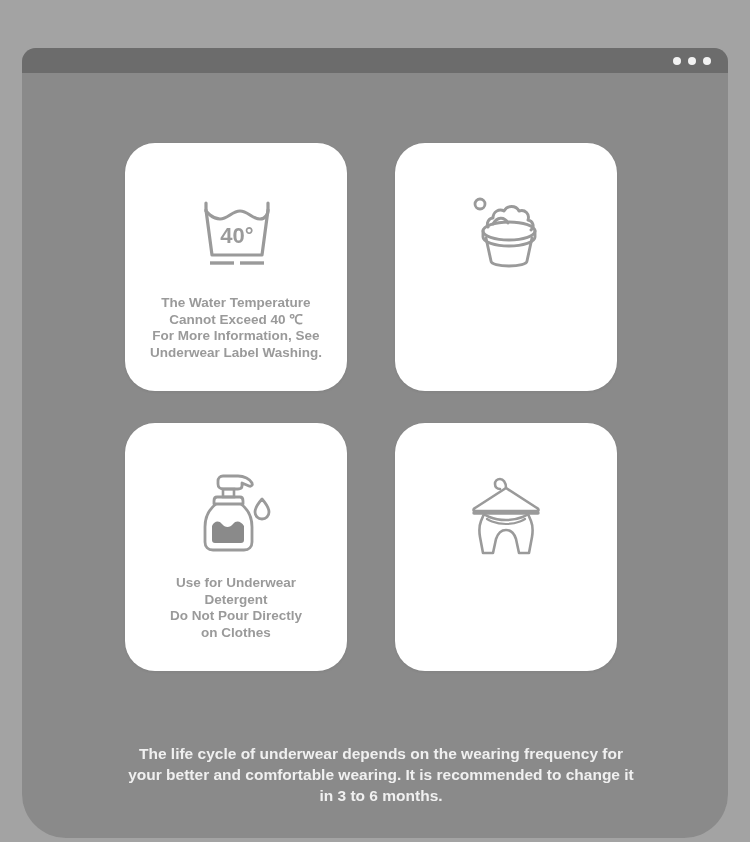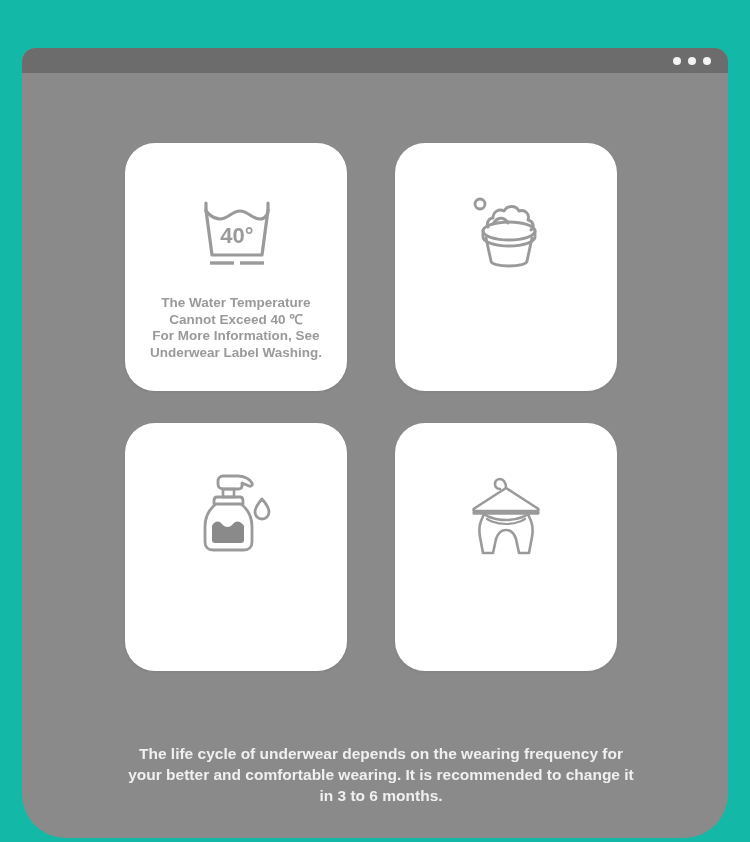--- a/index.html
+++ b/index.html
@@ -13,21 +13,21 @@
   }
   body {
     font-family: "Liberation Sans", sans-serif;
     -webkit-font-smoothing: antialiased;
   }
 
   #root {
     position: relative;
     width: 750px;
     height: 842px;
-    background: #14b8a6;
+    background: #a3a3a3;
   }
 
   
   .window-panel {
     position: absolute;
     left: 22px;
     top: 48px;
     width: 706px;
     height: 790px;
     background: #8a8a8a;
@@ -181,20 +181,24 @@
           <div class="card-icon">
             <svg width="84" height="86" viewBox="0 0 84 86" fill="none">
               <path d="M24 11 C24 8 26 6 29 6 L44 6 C50 6 56 9 58 13 C59 15 57 17 55 16 L48 13 L48 16 C48 18 46 19 44 19 L29 19 C26 19 24 17 24 14 Z" stroke="#9a9a9a" stroke-width="2.8" stroke-linejoin="round"></path>
               <rect x="29" y="19" width="11" height="8" stroke="#9a9a9a" stroke-width="2.6"></rect>
               <path d="M23 27 L46 27 C48 27 49 29 49 31 L49 34 L20 34 L20 31 C20 29 21 27 23 27 Z" stroke="#9a9a9a" stroke-width="2.8" stroke-linejoin="round"></path>
               <path d="M22 34 C14 40 11 48 11 57 L11 72 C11 77 14 80 19 80 L50 80 C55 80 58 77 58 72 L58 57 C58 48 55 40 47 34" stroke="#9a9a9a" stroke-width="2.8" stroke-linejoin="round"></path>
               <path d="M18 56 C20 51 25 50 28 54 C31 58 36 58 39 54 C42 50 47 51 50 56 L50 70 C50 72 49 73 47 73 L21 73 C19 73 18 72 18 70 Z" fill="#8a8a8a"></path>
               <path d="M68 29 C68 29 61 37 61 42 C61 46 64 49 68 49 C72 49 75 46 75 42 C75 37 68 29 68 29 Z" stroke="#9a9a9a" stroke-width="2.8" stroke-linejoin="round"></path>
             </svg>
           </div>
+          <div class="card-text">Use for Underwear
+Detergent
+Do Not Pour Directly
+on Clothes</div>
         </div>
 
         <div class="care-card">
           <div class="card-icon">
             <svg width="90" height="92" viewBox="0 0 90 92" fill="none">
               <path d="M45 21 C45 15 42 12 39 12 C36 12 34 14 34 17 C34 20 36 22 39 22" stroke="#9a9a9a" stroke-width="2.6" stroke-linecap="round" fill="none"></path>
               <path d="M45 21 L14 41 C12 42 12 44 14 44 L76 44 C78 44 78 42 76 41 Z" stroke="#9a9a9a" stroke-width="2.6" stroke-linejoin="round" fill="none"></path>
               <line x1="13" y1="46" x2="77" y2="46" stroke="#9a9a9a" stroke-width="3.4" stroke-linecap="round"></line>
               <path d="M23 47 C23 47 30 53 45 53 C60 53 67 47 67 47 L70 54 C72 59 72 64 71 70 L68 86 L58 86 L55 72 C53 66 50 63 45 63 C40 63 37 66 35 72 L32 86 L22 86 L19 70 C18 64 18 59 20 54 Z" stroke="#9a9a9a" stroke-width="2.6" stroke-linejoin="round" fill="none"></path>
               <path d="M26 52 C26 52 33 57 45 57 C57 57 64 52 64 52" stroke="#9a9a9a" stroke-width="2.2" stroke-linecap="round" fill="none"></path>

